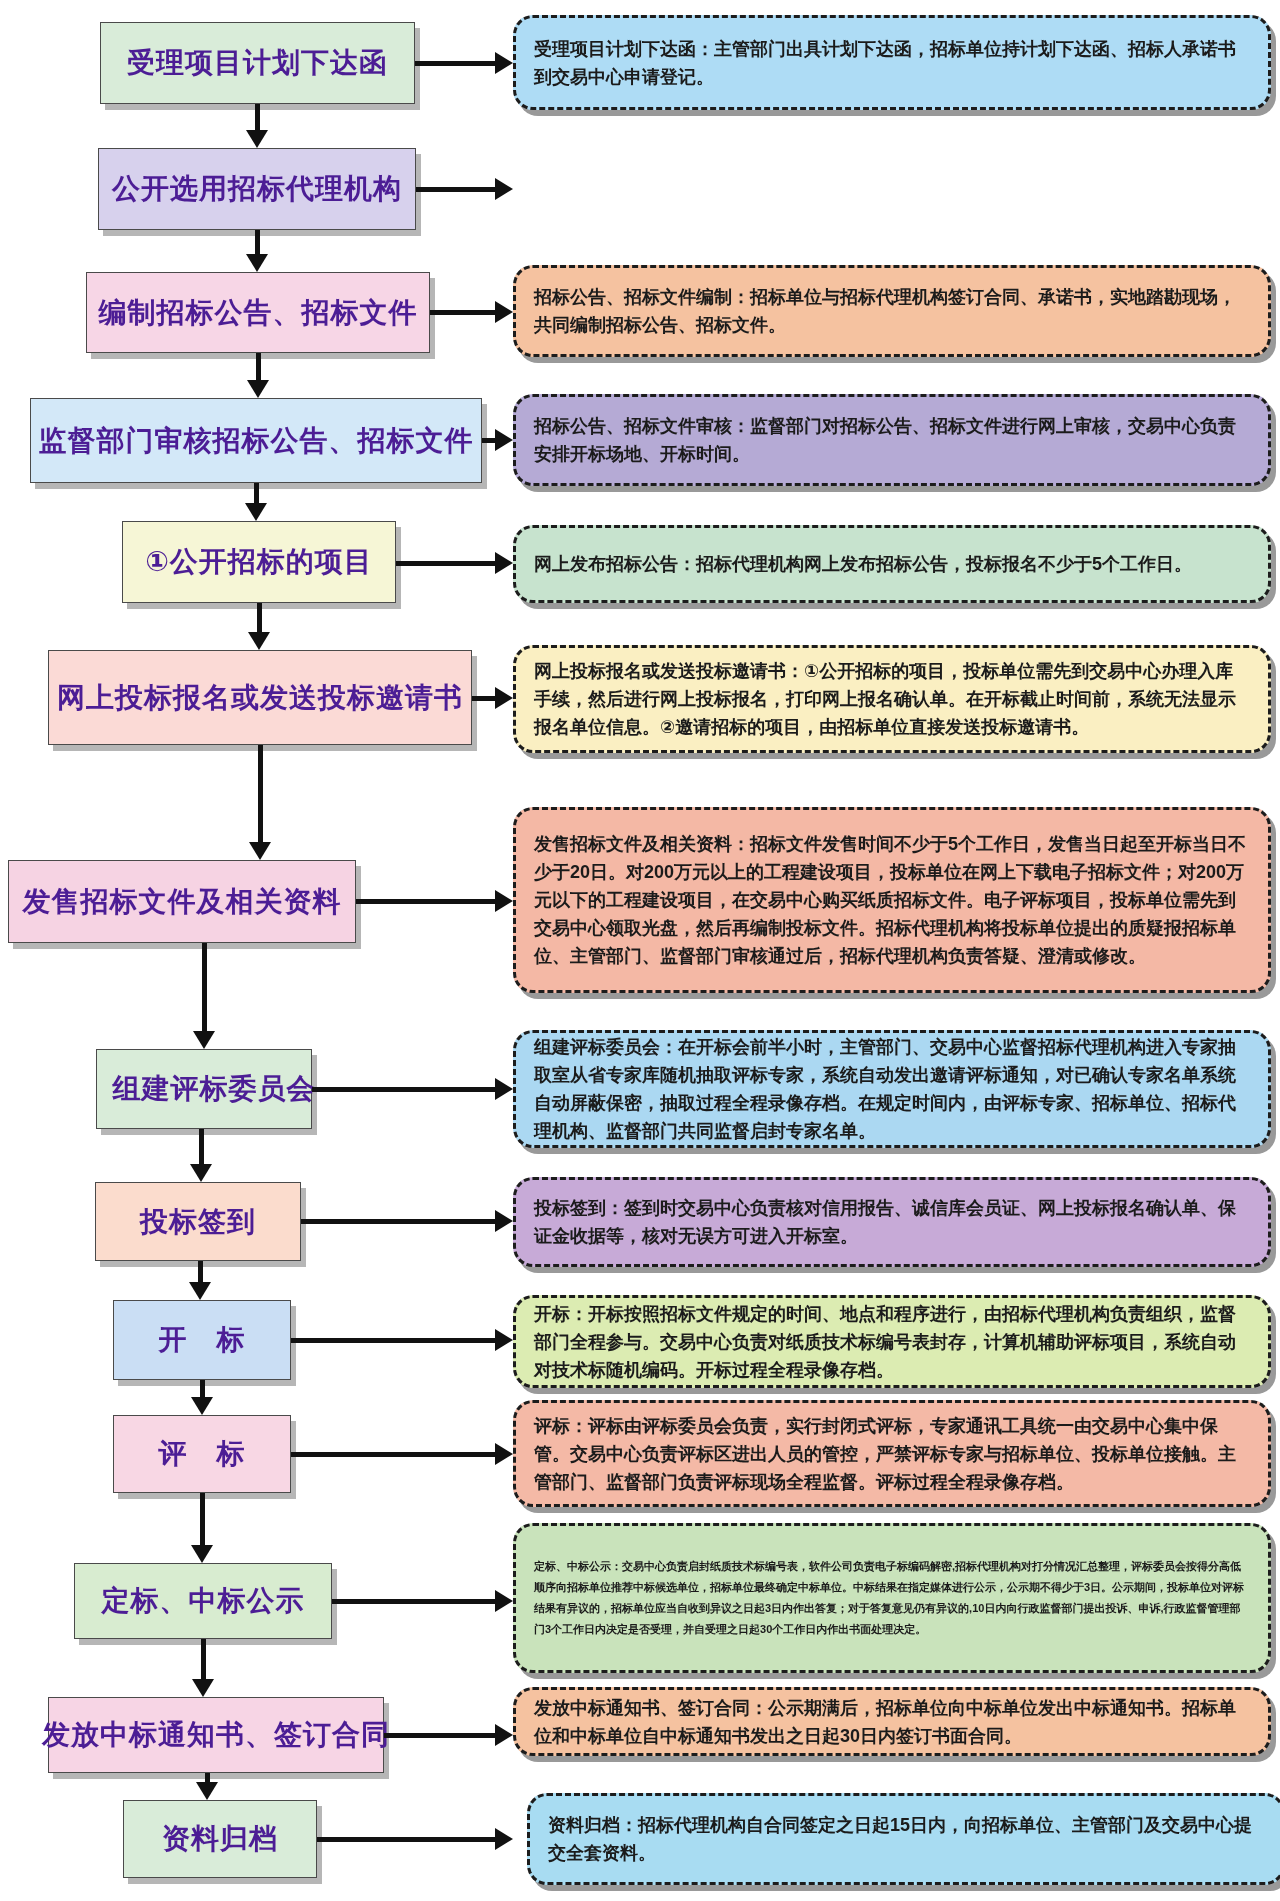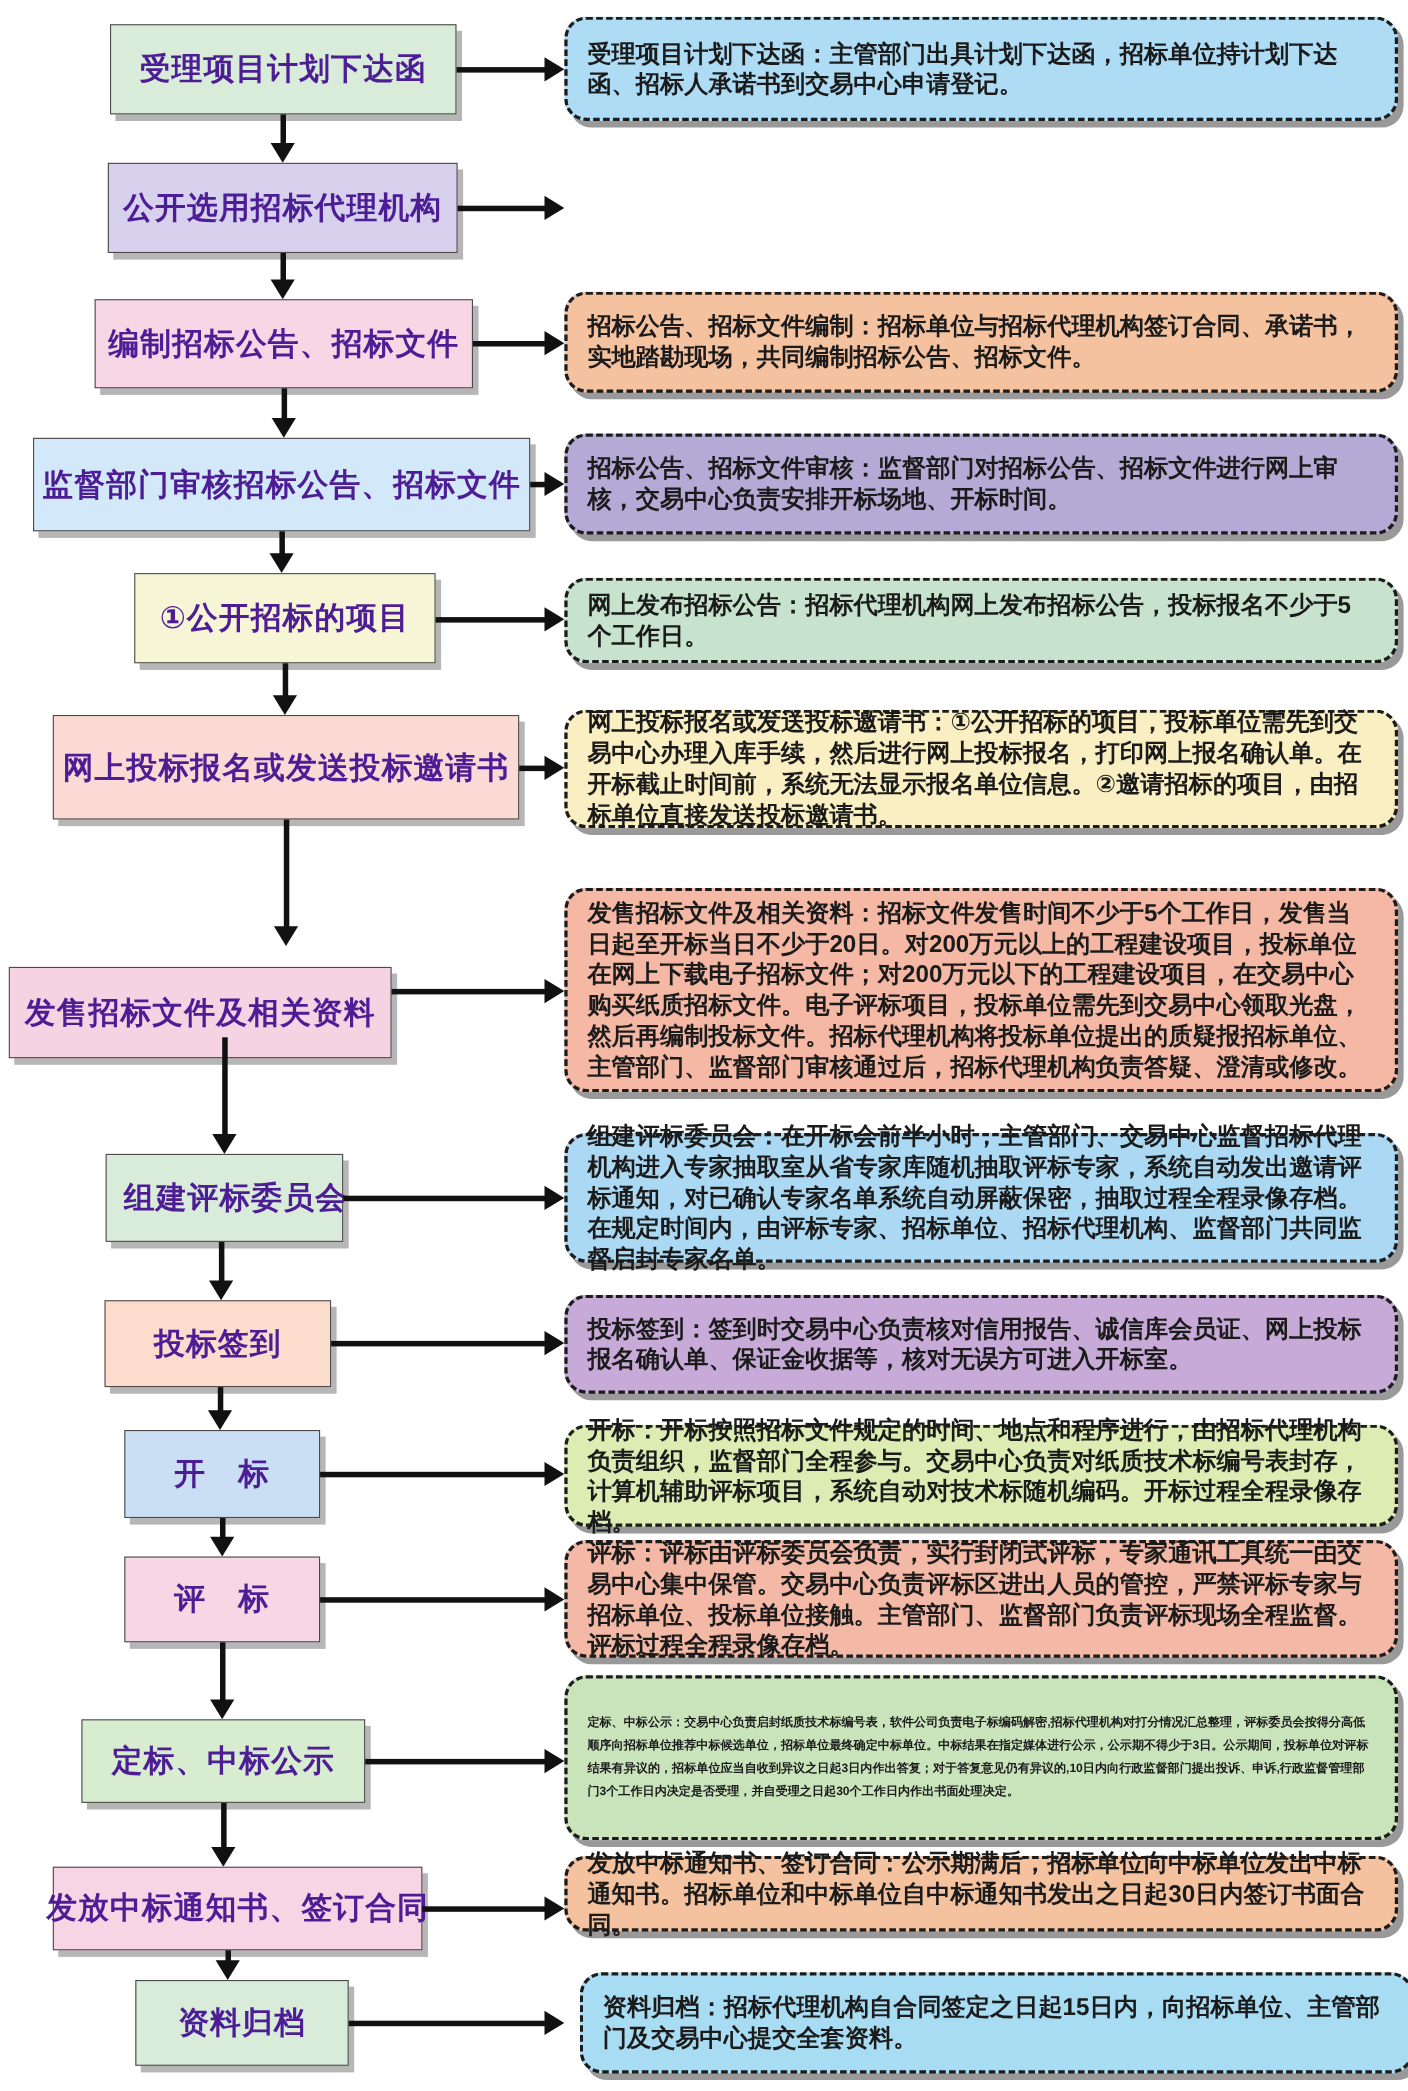--- a/index.html
+++ b/index.html
@@ -17,21 +17,21 @@
   }
 
   
   .rb{
     position:absolute;box-sizing:border-box;
     left:513px;width:758px;
     display:flex;flex-direction:column;justify-content:center;
     border:3px dashed #1c1c1c;border-radius:20px;
     box-shadow:5px 6px 0 rgba(70,70,70,.55);
     padding:6px 18px;
-    font-size:22px;line-height:28px;font-weight:600;color:#1b1b1b;
+    font-size:18px;line-height:28px;font-weight:600;color:#1b1b1b;
     text-align:left;
   }
   .rb.small{font-size:11px;line-height:21px;}
 
   
   .ha{position:absolute;height:22px;}
   .ha .stem{position:absolute;left:0;right:16px;top:50%;margin-top:-2.5px;height:5px;background:#111;}
   .ha .head{position:absolute;right:0;top:0;width:0;height:0;
     border-top:11px solid transparent;border-bottom:11px solid transparent;border-left:18px solid #111;}
 
@@ -104,21 +104,21 @@
   <div class="ha" style="left:472px;top:687px;width:41px;">
       <span class="stem"></span>
       <span class="head"></span>
     </div>
   <div class="rb" style="top: 645px; height: 108px; background-color: rgb(250, 239, 194);">网上投标报名或发送投标邀请书：①公开招标的项目，投标单位需先到交易中心办理入库手续，然后进行网上投标报名，打印网上报名确认单。在开标截止时间前，系统无法显示报名单位信息。②邀请招标的项目，由招标单位直接发送投标邀请书。</div>
   <div class="va" style="left:249px;top:745px;height:115px;">
       <span class="stem"></span>
       <span class="head"></span>
     </div>
 
-  <div class="lb" style="left: 8px; top: 860px; width: 348px; height: 83px; background-color: rgb(246, 211, 227); margin-top: 19px;">发售招标文件及相关资料</div>
+  <div class="lb" style="left: 8px; top: 860px; width: 348px; height: 83px; background-color: rgb(246, 211, 227);">发售招标文件及相关资料</div>
   <div class="ha" style="left:356px;top:890px;width:157px;">
       <span class="stem"></span>
       <span class="head"></span>
     </div>
   <div class="rb" style="top: 807px; height: 186px; background-color: rgb(244, 184, 165);">发售招标文件及相关资料：招标文件发售时间不少于5个工作日，发售当日起至开标当日不少于20日。对200万元以上的工程建设项目，投标单位在网上下载电子招标文件；对200万元以下的工程建设项目，在交易中心购买纸质招标文件。电子评标项目，投标单位需先到交易中心领取光盘，然后再编制投标文件。招标代理机构将投标单位提出的质疑报招标单位、主管部门、监督部门审核通过后，招标代理机构负责答疑、澄清或修改。</div>
   <div class="va" style="left:193px;top:943px;height:106px;">
       <span class="stem"></span>
       <span class="head"></span>
     </div>
 

